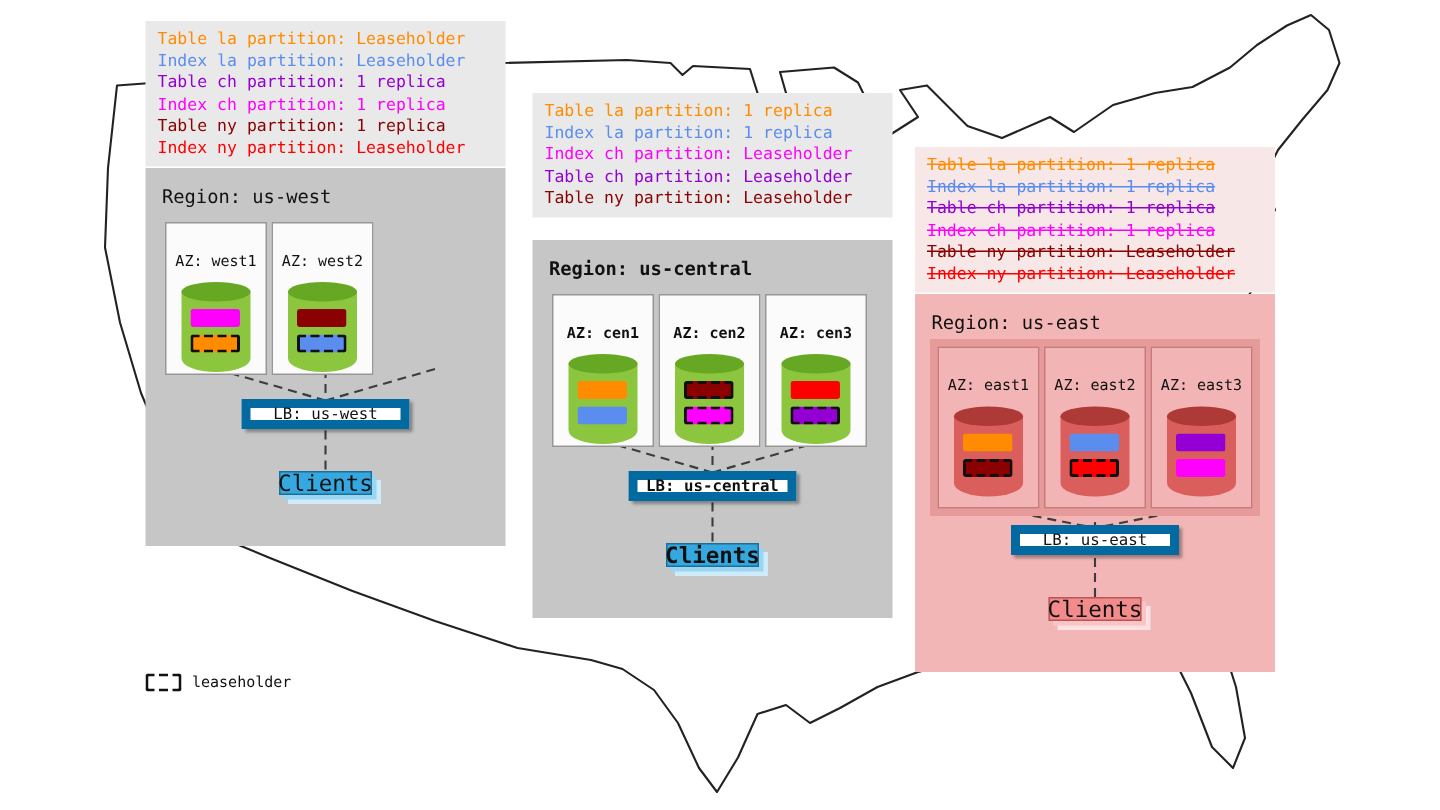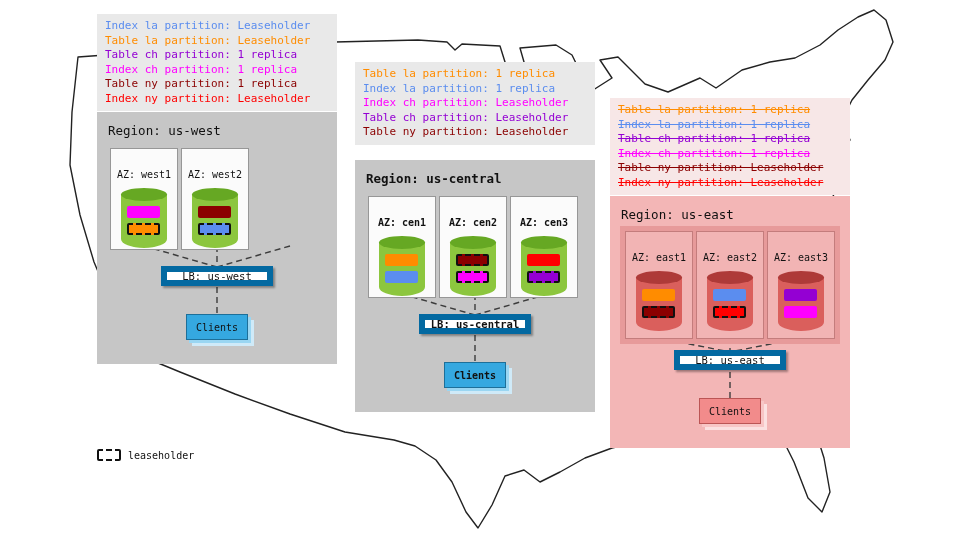--- a/index.html
+++ b/index.html
@@ -48,21 +48,21 @@
   .blocks { position:absolute; left:6px; top:18px; display:flex; flex-direction:column; gap:5px; }
   .block { width:33px; height:12px; border-radius:2px; border:2px solid transparent; }
   .block.dashed { border:2px dashed #101010; }
 
   
   .lb { position:absolute; left:50%; transform:translateX(-50%); top:154px;
         width:112px; height:20px; background:#ffffff; border:6px solid #0369a1;
         box-shadow:2px 2px 2px rgba(0,0,0,.35);
         font-size:10.5px; display:flex; align-items:center; justify-content:center; white-space:nowrap; }
   .clients { position:absolute; left:50%; transform:translateX(-50%); top:202px;
-             width:62px; height:26px; font-size:10px; color:#063;
+             width:62px; height:16px; font-size:15px; color:#063;
              display:flex; align-items:center; justify-content:center; color:#111; }
   .clients.blue  { background:#35A8E0; border:1px solid #1d6f99;
                    box-shadow:3px 3px 0 #9AD6F2, 6px 6px 0 #CFEAF8; }
   .clients.pinkc { background:#F28B8B; border:1px solid #b55;
                    box-shadow:3px 3px 0 #F8C6C6, 6px 6px 0 #FBE1E1; }
 
   
   .legend { position:absolute; left:97px; top:449px; display:flex; align-items:center; gap:7px; }
   .legend-swatch { width:24px; height:12px; background:#fff; border:2px dashed #111; border-radius:2px; }
   .legend-label { font-size:10px; color:#111; }
@@ -77,22 +77,22 @@
            L 795,58 L 820,45 L 838,30 L 858,17 L 874,10 L 886,20 L 893,42 L 885,60 L 868,80
            L 852,100 L 842,120 L 850,140 L 838,160 L 845,175 L 828,205 L 818,235 L 808,262
            L 798,290 L 790,315 L 786,345 L 798,380 L 812,420 L 824,458 L 830,492 L 822,512
            L 808,498 L 794,462 L 778,430 L 765,415 L 738,418 L 708,428 L 676,422 L 645,440
            L 612,448 L 585,458 L 560,472 L 540,482 L 524,470 L 505,476 L 492,505 L 478,528
            L 466,512 L 452,482 L 436,460 L 415,446 L 394,440 L 345,432 L 290,414 L 235,394
            L 180,372 L 146,358 L 125,332 L 110,300 L 94,262 L 80,215 L 70,165 L 72,112 Z" fill="none" stroke="#222" stroke-width="1.4" stroke-linejoin="round"></path>
 </svg>
 
 <section class="ann-box gray" style="left:97px; top:14px;">
+  <div class="ann-line" style="color: rgb(255, 140, 0);">Table la partition: Leaseholder</div>
   <div class="ann-line" style="color: rgb(91, 141, 239);">Index la partition: Leaseholder</div>
-  <div class="ann-line" style="color: rgb(255, 140, 0);">Table la partition: Leaseholder</div>
   <div class="ann-line" style="color: rgb(148, 0, 211);">Table ch partition: 1 replica</div>
   <div class="ann-line" style="color: rgb(255, 0, 255);">Index ch partition: 1 replica</div>
   <div class="ann-line" style="color: rgb(139, 0, 0);">Table ny partition: 1 replica</div>
   <div class="ann-line" style="color: rgb(255, 0, 0);">Index ny partition: Leaseholder</div>
 </section>
 
 <section class="region-panel gray" style="left:97px; top:112px;">
   <div class="region-title">Region: us-west</div>
   <svg class="connectors" width="240" height="252">
     <path d="M47,134 L120,155 M120,134 L120,155 M193,134 L120,155 M120,175 L120,203"></path>

